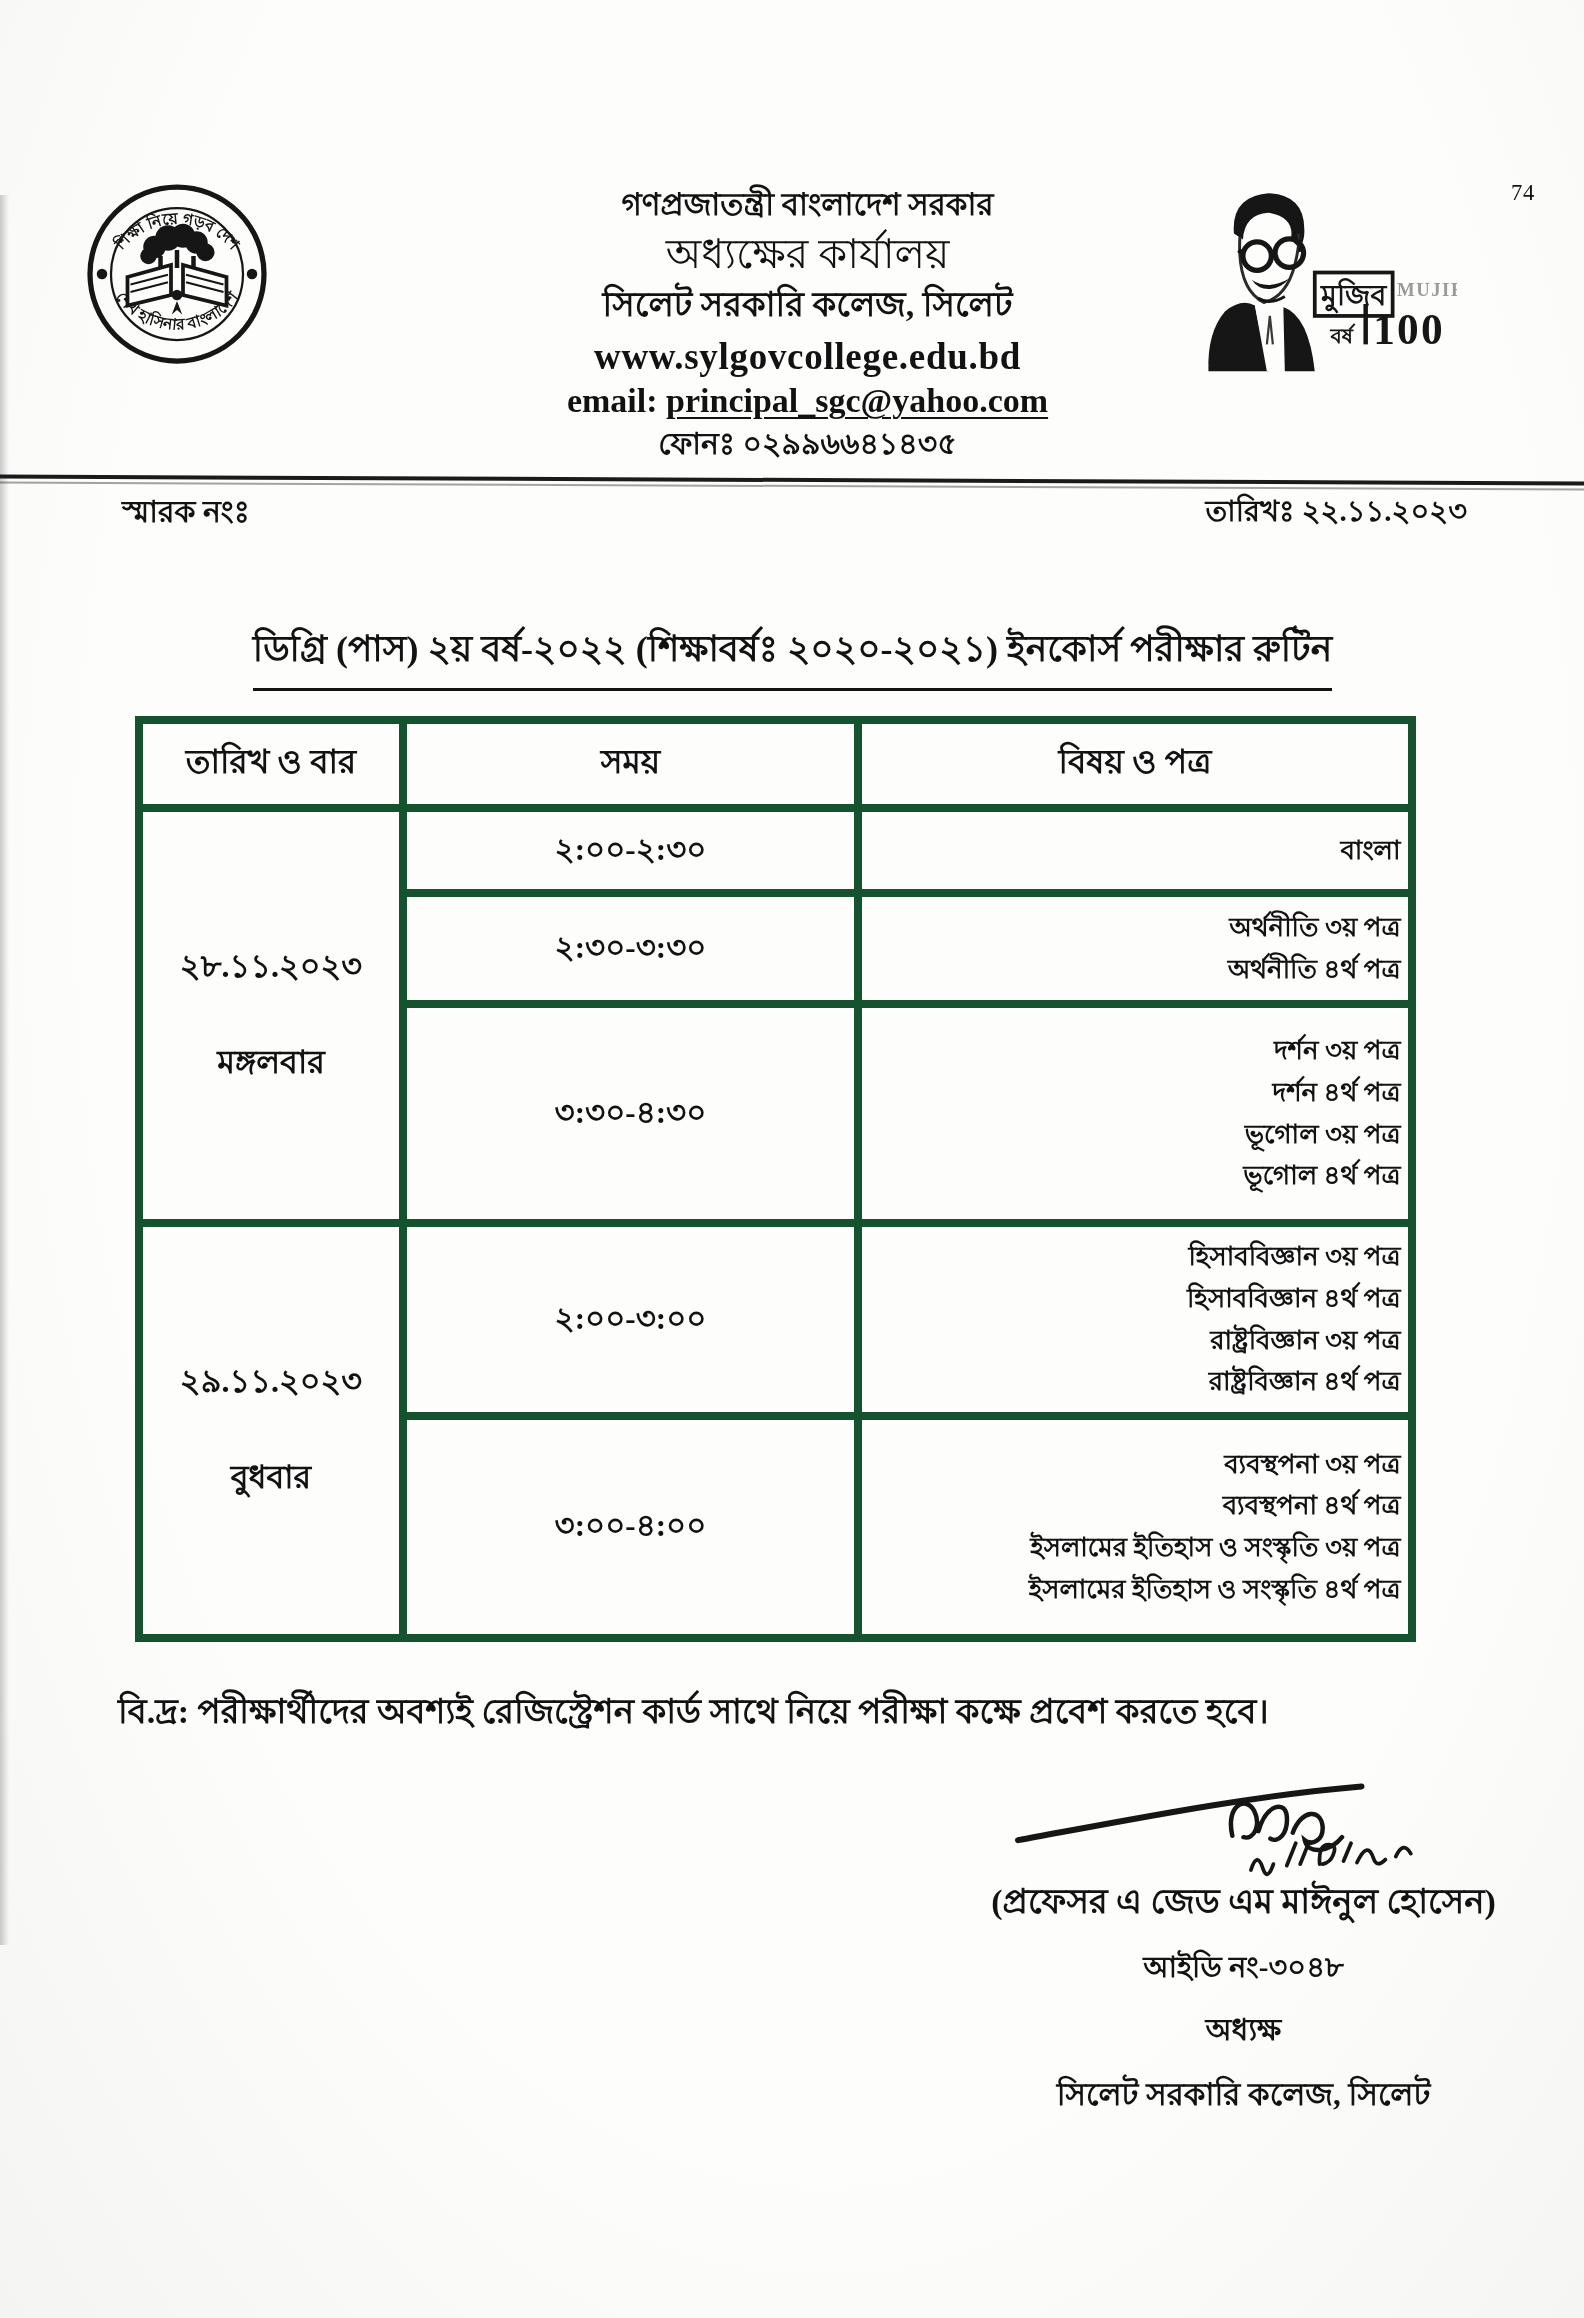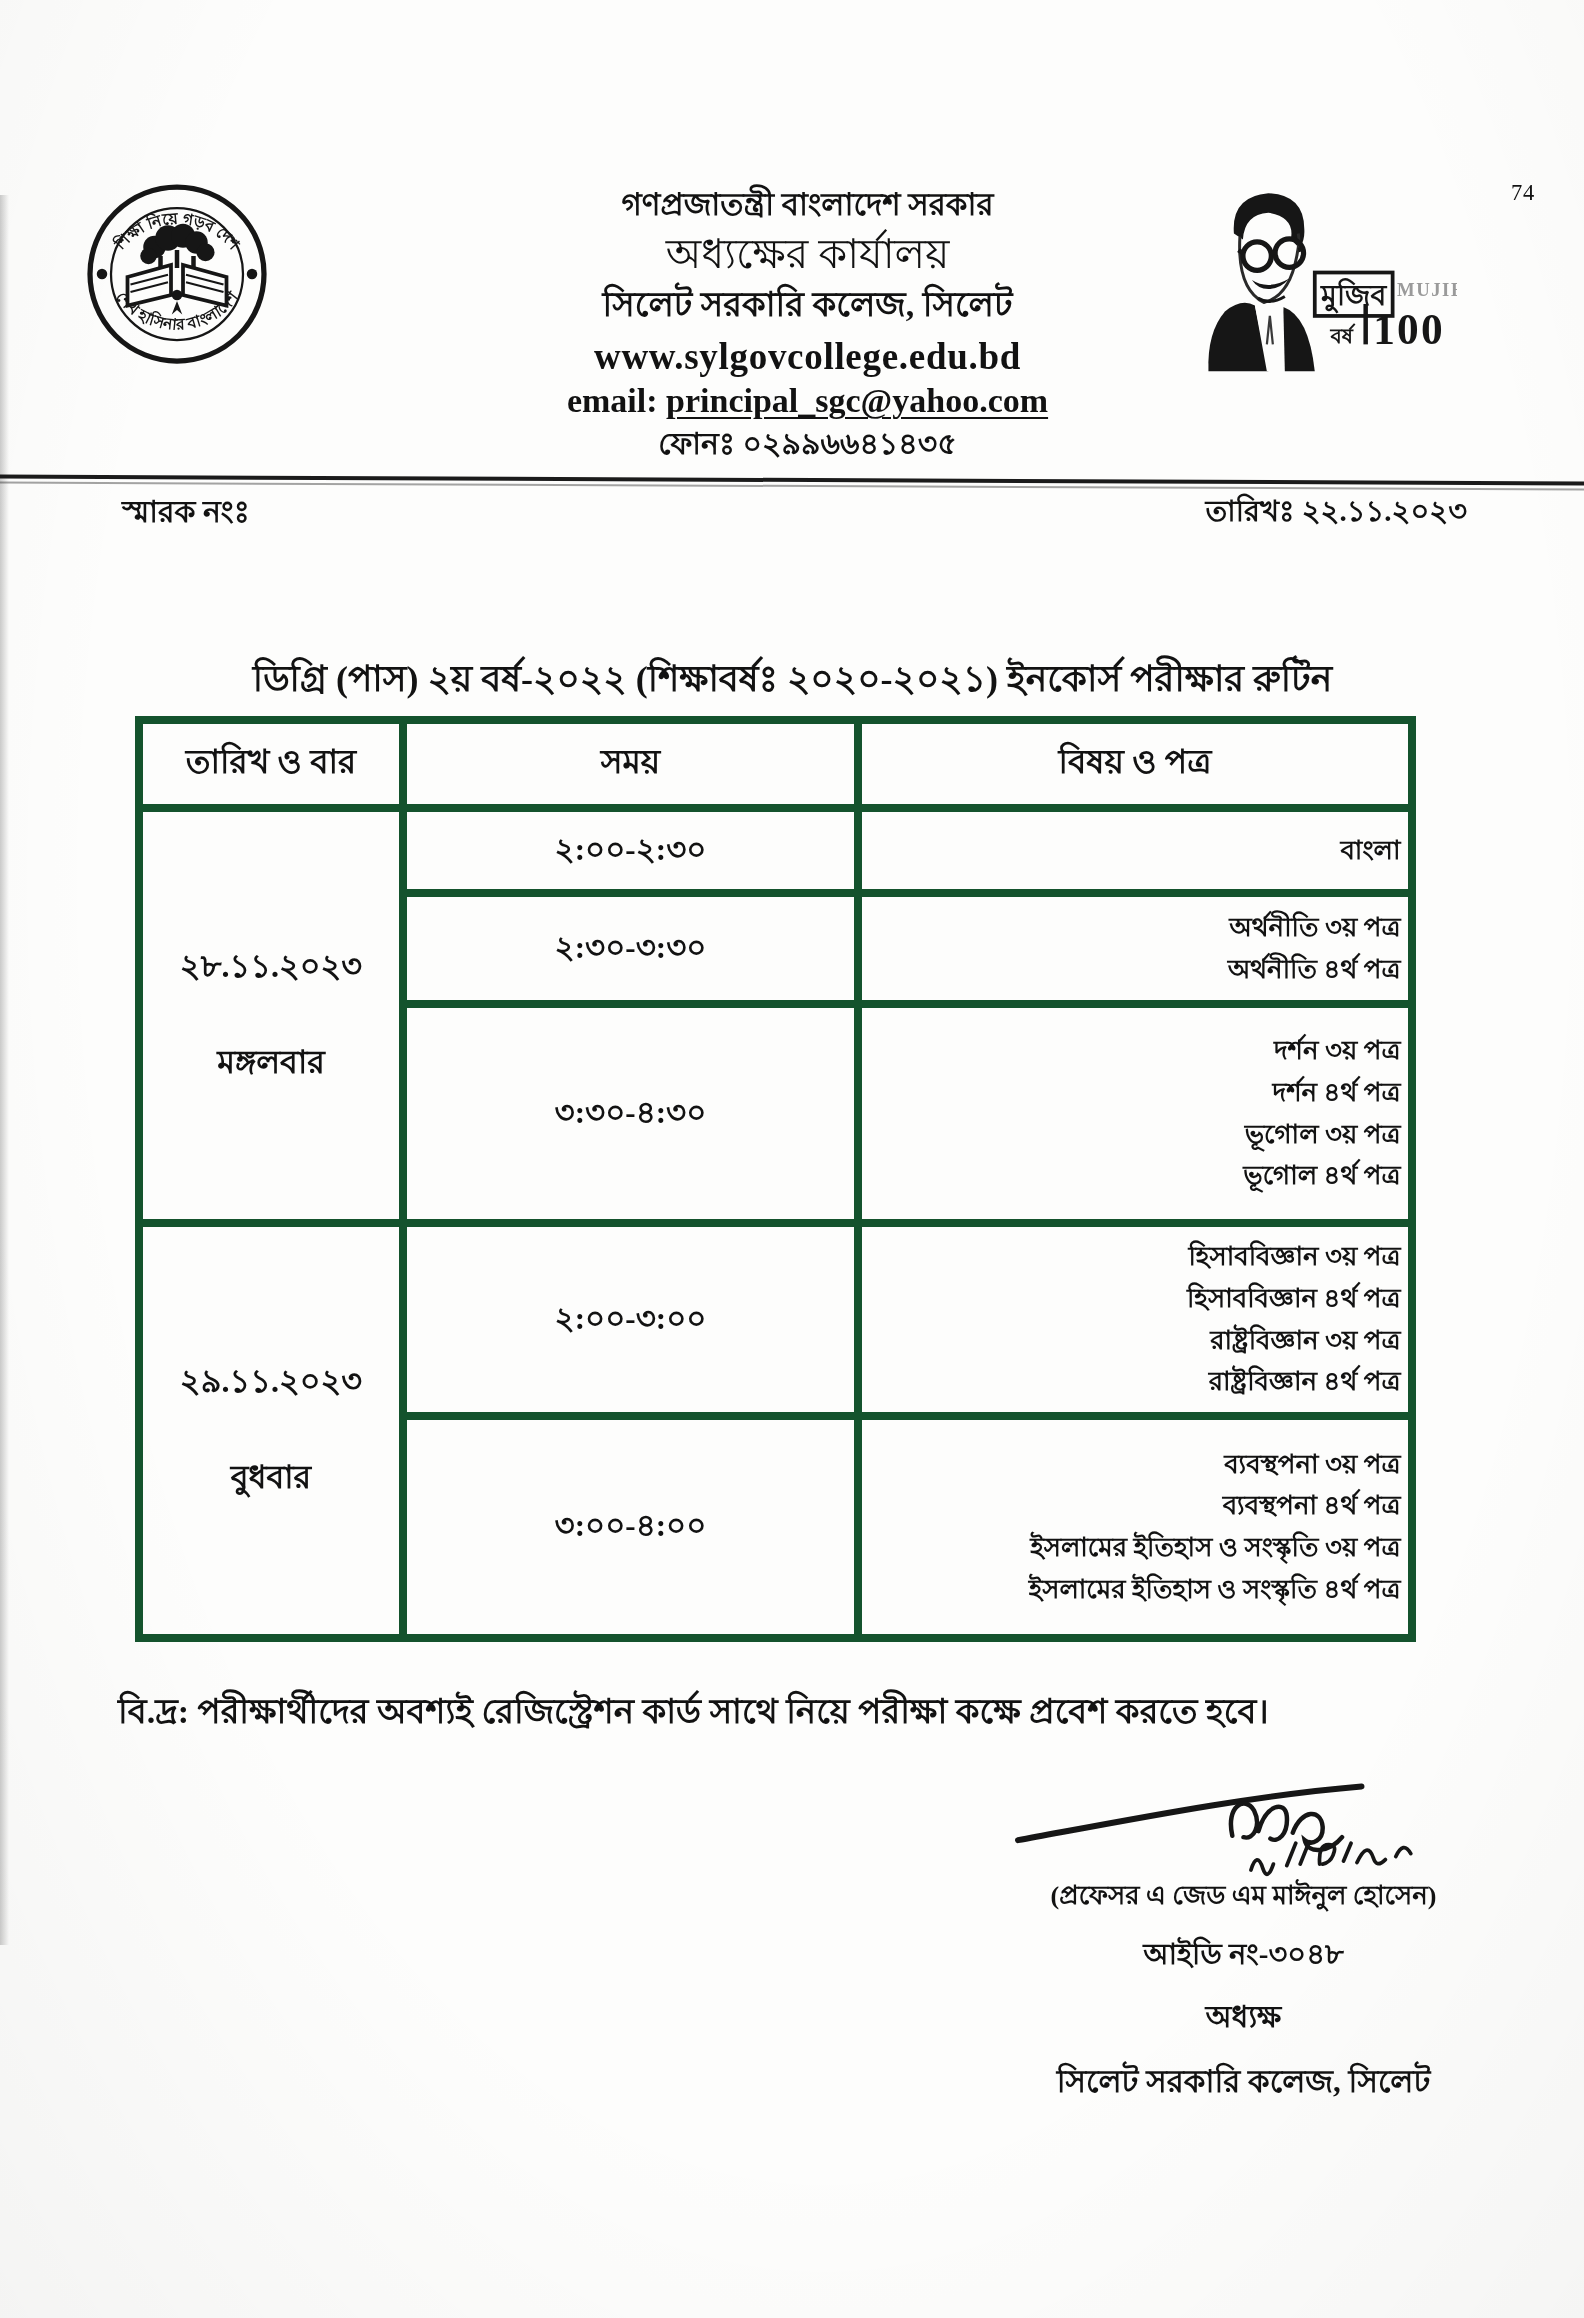--- a/index.html
+++ b/index.html
@@ -26,21 +26,21 @@
   .gh-l5 .email{text-decoration:underline;text-decoration-thickness:2.2px;text-underline-offset:5.2px;}
   .gh-l6{font-size:30px;font-weight:700;margin-top:4.5px;}
 
   .divider{position:absolute;top:478px;left:0;width:1585px;height:3.7px;background:#1b1b1b;transform:rotate(0.25deg);}
   .divider2{position:absolute;top:485px;left:0;width:1585px;height:1.5px;background:#1b1b1b;opacity:.4;transform:rotate(0.25deg);}
 
   .memo-row{position:absolute;top:488px;left:122px;right:118px;display:flex;justify-content:space-between;align-items:flex-start;}
   .memo-label{font-size:30px;font-weight:700;}
   .memo-date{font-size:29px;font-weight:700;}
 
-  .title-wrap{position:absolute;top:651px;left:0;right:0;text-align:center;}
+  .title-wrap{position:absolute;top:621px;left:0;right:0;text-align:center;}
   .title-wrap .title{display:inline-block;font-size:36px;font-weight:700;
     border-bottom:3px solid #121212;padding-bottom:6.7px;}
 
   
   table.routine{position:absolute;left:135px;top:716px;width:1273px;
     border-collapse:collapse;table-layout:fixed;}
   table.routine th,table.routine td{border:8px solid #14532d;background:transparent;}
   table.routine th{font-size:33px;font-weight:700;text-align:center;vertical-align:middle;}
   .h-hdr{height:88px;} .h-r1{height:85px;} .h-r2{height:111px;}
   .h-r3{height:219px;} .h-r4{height:193px;} .h-r5{height:222px;}
@@ -48,21 +48,21 @@
   .datecell .wd{margin-top:42px;}
   .timecell{font-size:31px;font-weight:700;text-align:center;vertical-align:middle;}
   .subcell{font-size:26px;font-weight:700;text-align:right;vertical-align:middle;padding:9px 7.5px 9px 18px;}
   .subcell div{line-height:1.6;}
 
   .note{position:absolute;left:118px;top:1685px;font-size:34px;font-weight:700;}
 
   
   .sign{position:absolute;left:910px;top:1767px;width:667px;text-align:center;}
   .sign svg{display:block;margin:0 auto -4.5px auto;}
-  .sg-name{font-size:26px;font-weight:700;}
+  .sg-name{font-size:34px;font-weight:700;}
   .sg-id{font-size:29px;font-weight:700;margin-top:12.7px;}
   .sg-desg{font-size:30px;font-weight:700;margin-top:12.7px;}
   .sg-inst{font-size:31px;font-weight:700;margin-top:12.7px;}
 </style>
 </head>
 <body>
 
 <div class="page">
   <div class="vignette"></div>
   <div class="edge-shade"></div>

